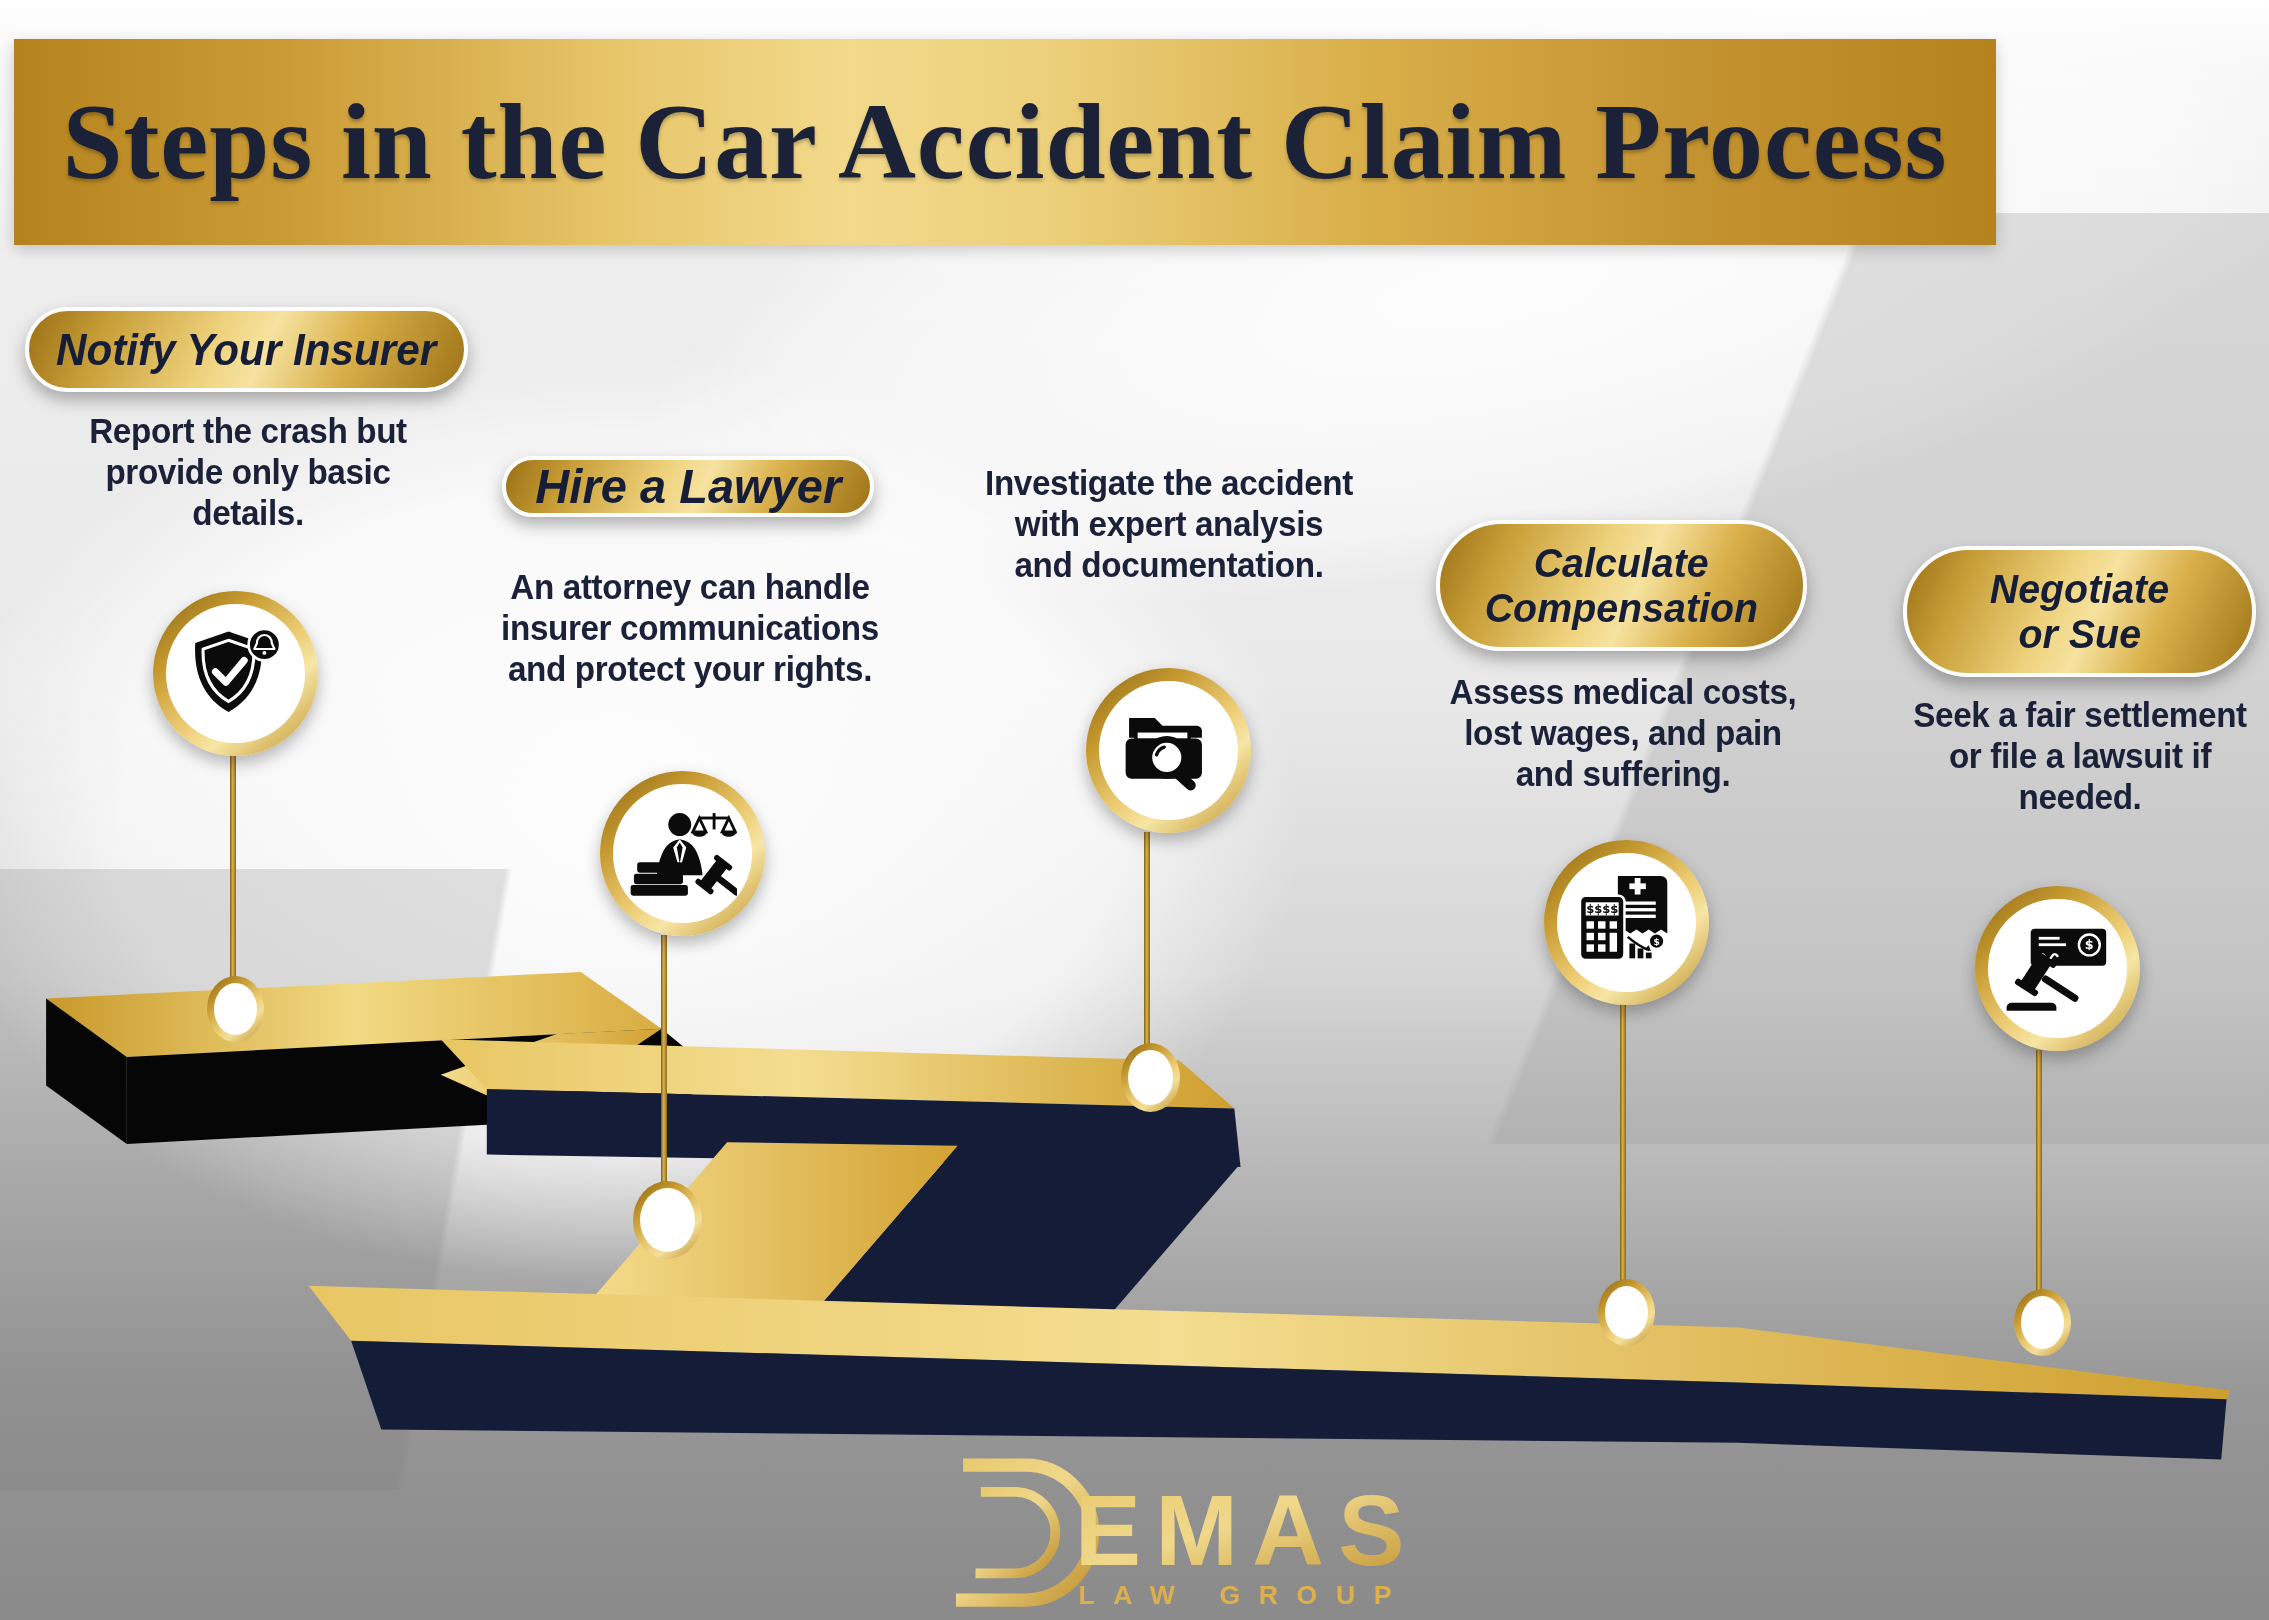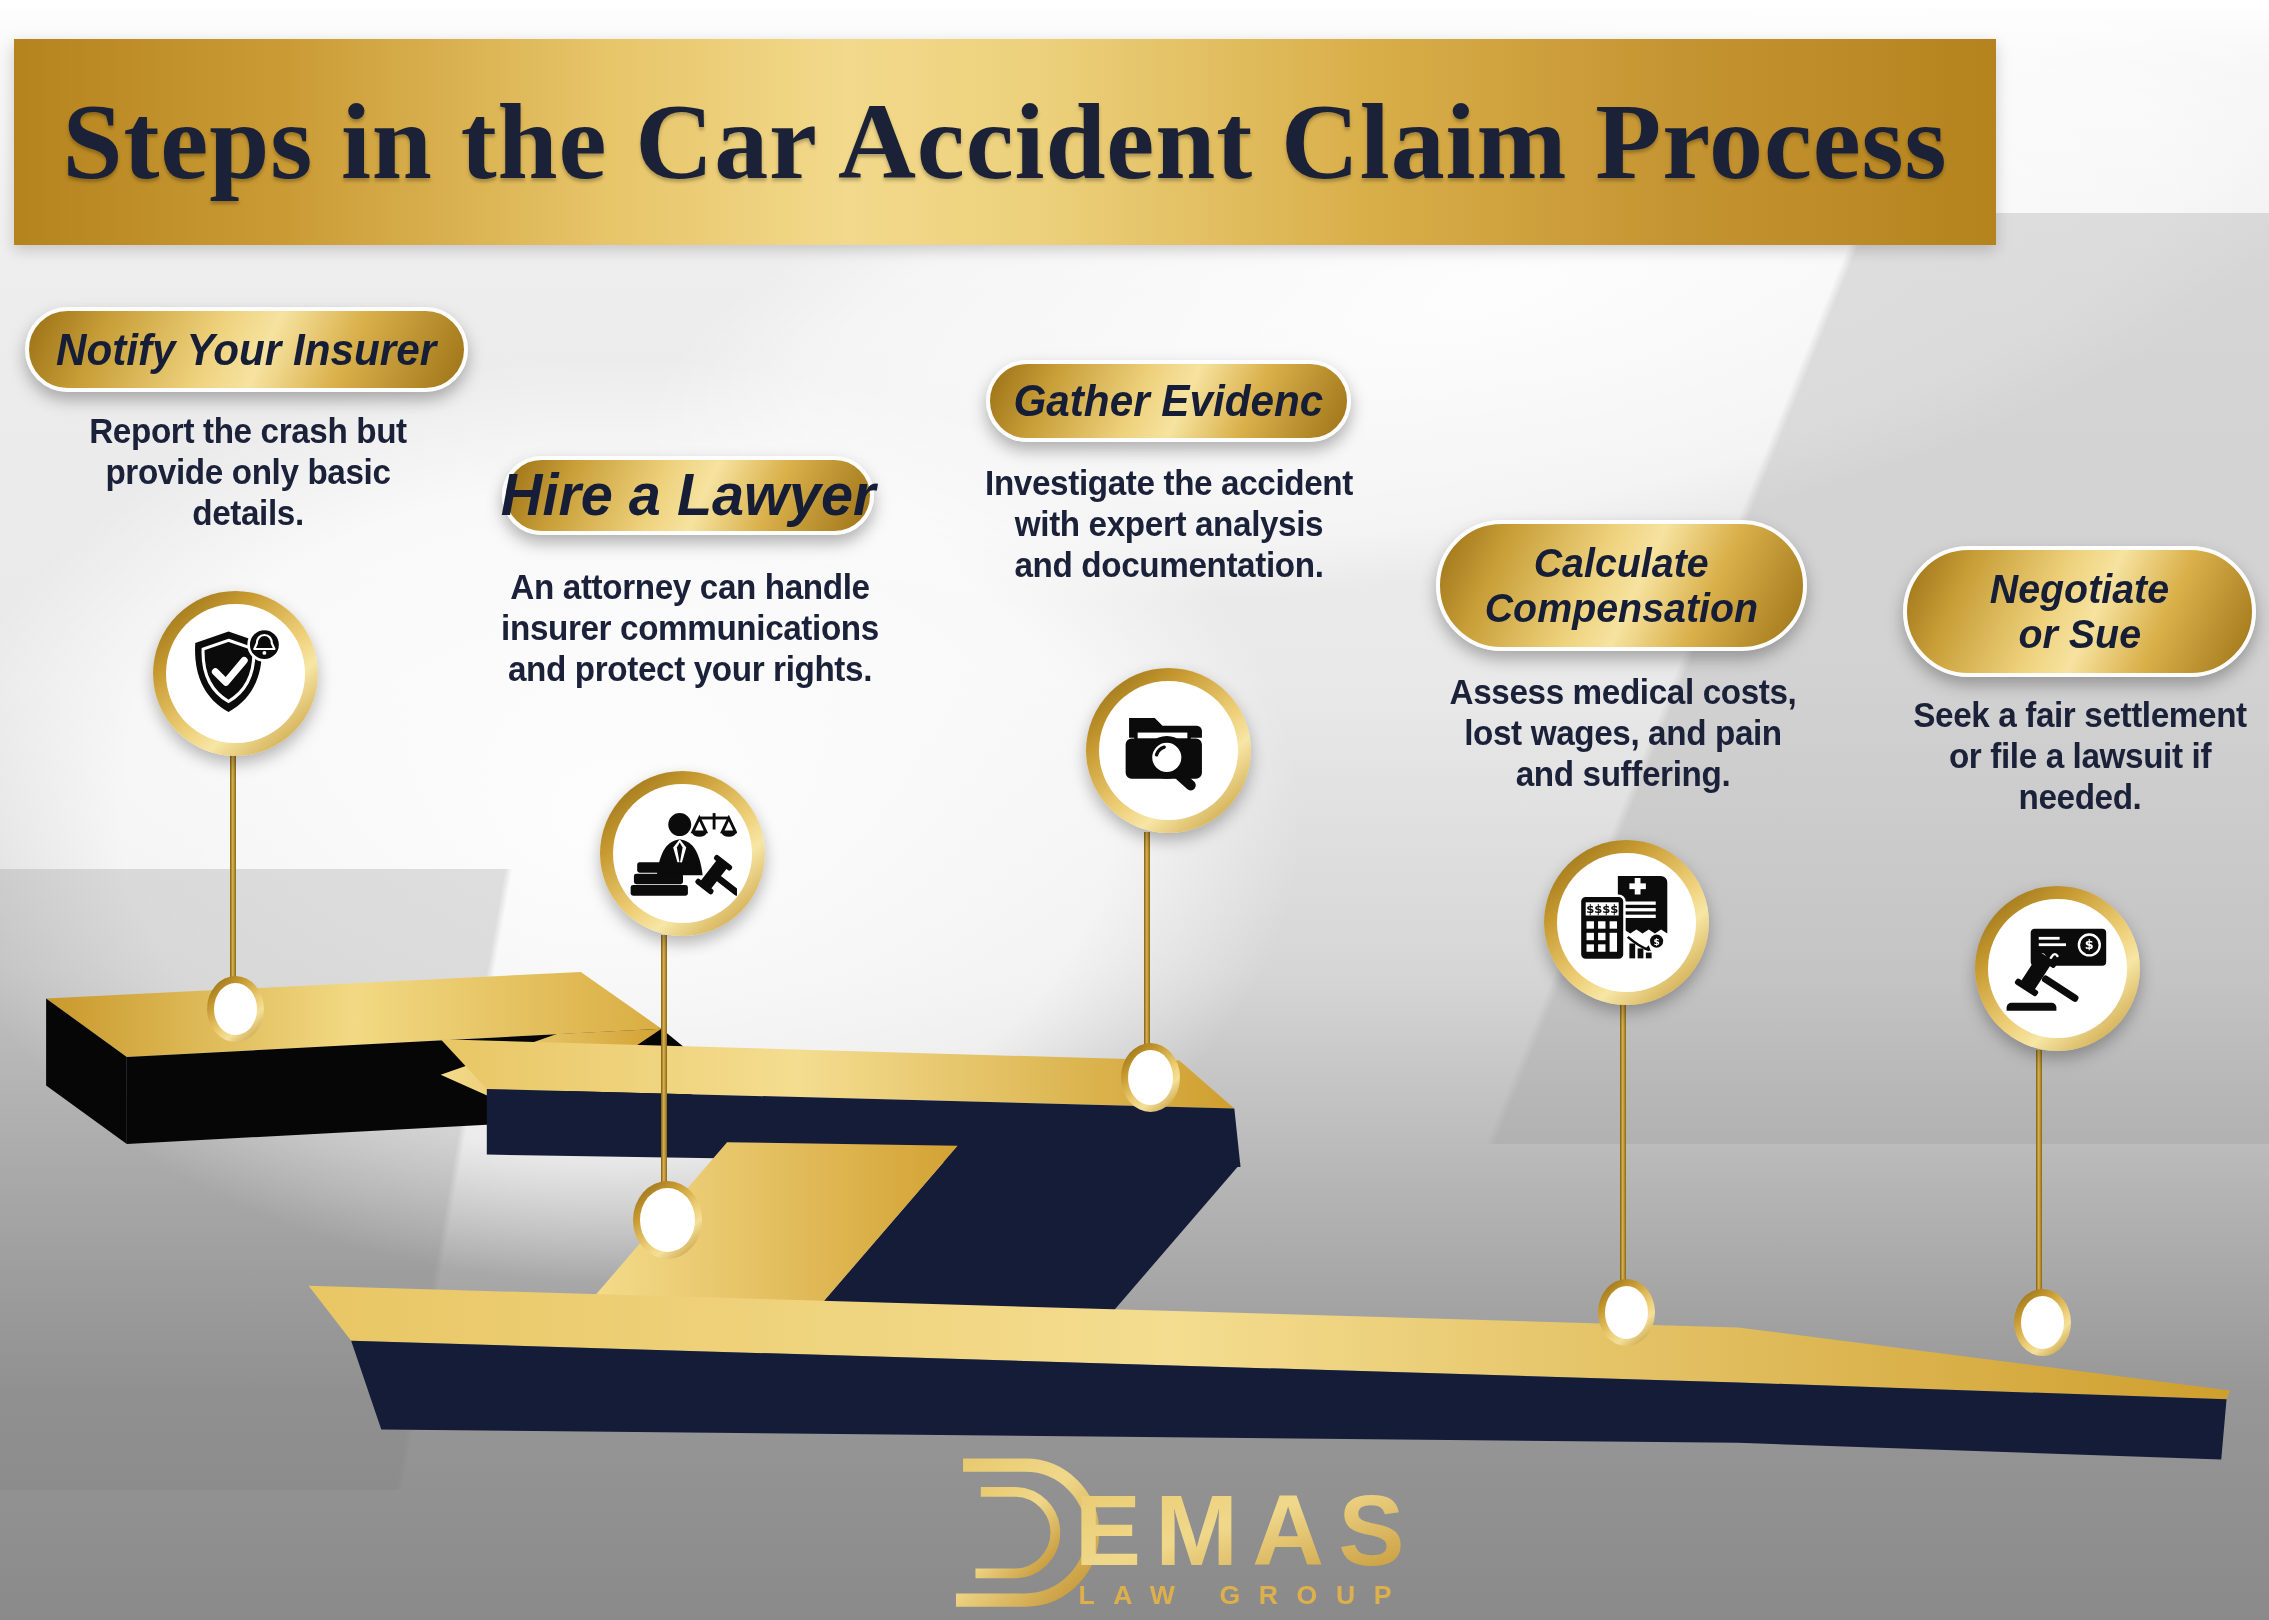--- a/index.html
+++ b/index.html
@@ -43,21 +43,21 @@
   .banner h1{margin:0;font-family:"Liberation Serif",serif;font-weight:700;font-size:108px;
     color:#1b2136;letter-spacing:0.9px;text-shadow:0 2.7px 3.5px rgba(0,0,0,.25);}
 
   .badge{position:absolute;z-index:4;display:flex;flex-direction:column;align-items:center;justify-content:center;
     border-radius:69px;border:4.4px solid #fdfdfd;box-sizing:border-box;
     background:linear-gradient(115deg,#9a6f15 0%,#c89f38 18%,#eed17c 42%,#f6e3a0 54%,#d9b04a 72%,#9d7317 100%);
     box-shadow:0 8px 16px rgba(40,40,40,.35);
     color:#161d36;font-weight:700;text-align:center;line-height:1.08;font-style:italic;}
   .badge span{display:block;transform:scaleX(.96);white-space:nowrap;}
   .b1{left:25px;top:307px;width:443px;height:85px;font-size:44px}
-  .b2{left:502px;top:456px;width:372px;height:79px;font-size:60px}
+  .b2{left:502px;top:456px;width:372px;height:61px;font-size:49px}
   .b3{left:986px;top:360px;width:365px;height:82px;font-size:44px}
   .b4{left:1436px;top:520px;width:371px;height:131px;font-size:41px}
   .b5{left:1903px;top:546px;width:353px;height:131px;font-size:41px}
 
   .desc{position:absolute;z-index:4;text-align:center;color:#1a2138;font-weight:700;
     font-size:35px;line-height:1.17;letter-spacing:-0.4px;white-space:nowrap;
     transform:translateX(-50%) scaleX(.95);transform-origin:center top;}
   .d1{left:248px;top:411px}
   .d2{left:690px;top:567px}
   .d3{left:1169px;top:463px}
@@ -144,23 +144,20 @@
 
   <header class="banner">
     <h1>Steps in the Car Accident Claim Process</h1>
   </header>
 
   <div class="badge b1">
     <span>Notify Your Insurer</span>
   </div>
   <div class="badge b2">
     <span>Hire a Lawyer</span>
-  </div>
-  <div class="badge b3">
-    <span>Gather Evidenc</span>
   </div>
   <div class="badge b5">
     <span>Negotiate</span>
     <span>or Sue</span>
   </div>
   <div class="badge b4">
     <span>Calculate</span>
     <span>Compensation</span>
   </div>
 

